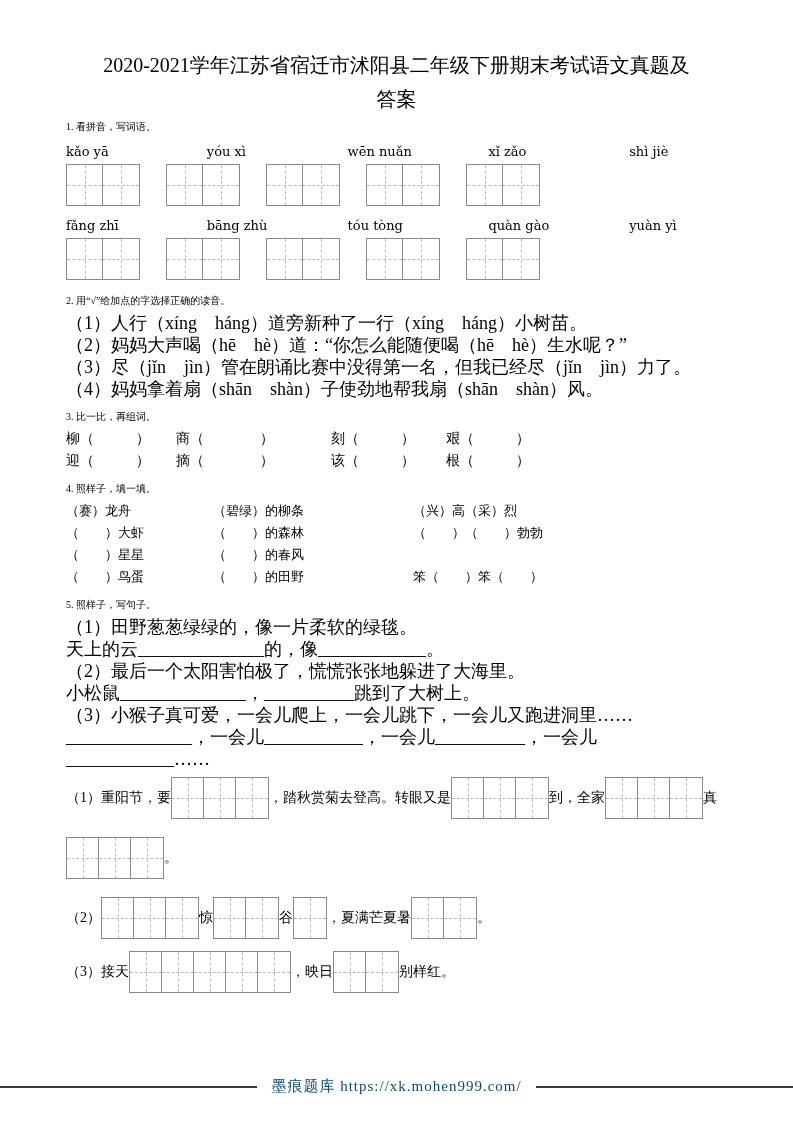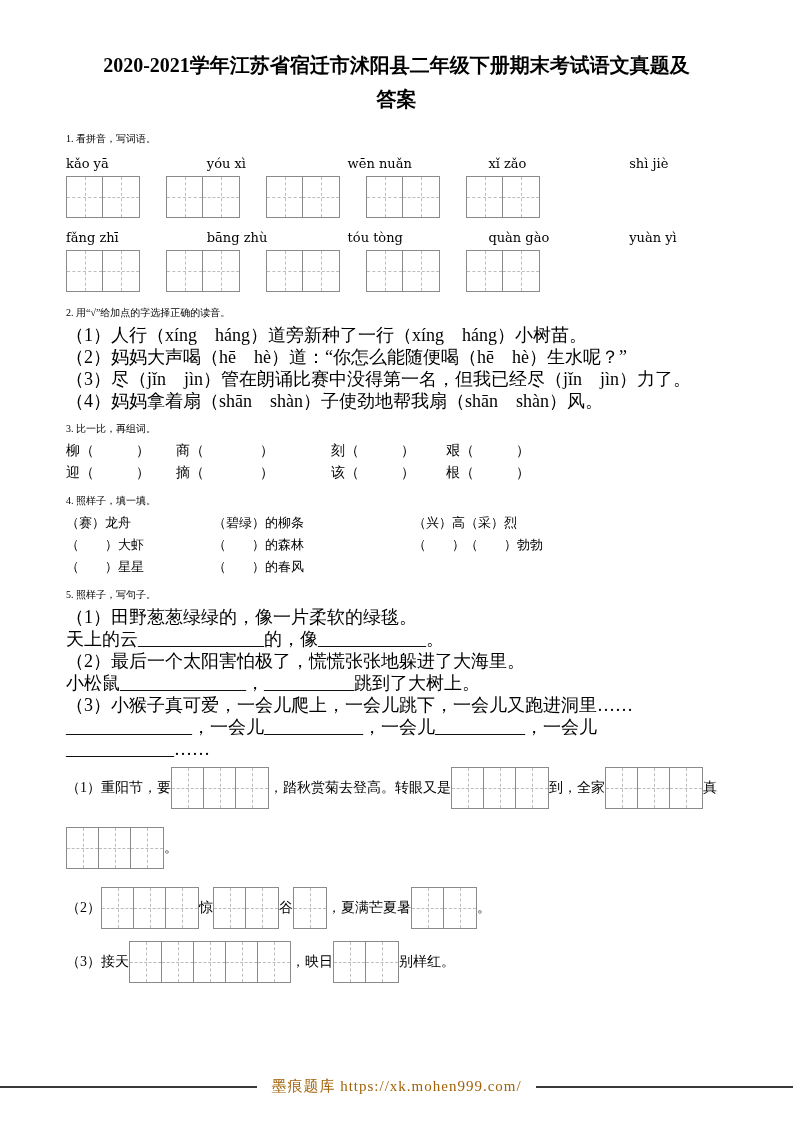--- a/index.html
+++ b/index.html
@@ -1,20 +1,20 @@
 <!DOCTYPE html>
 <html lang="zh"><head>
 <meta charset="utf-8">
 <style>
   * { margin:0; padding:0; box-sizing:border-box; }
   html,body { background:#ffffff; }
   body { font-family:"Liberation Serif","DejaVu Serif",serif; color:#000; }
   .page { position:relative; width:793px; height:1122px; margin:0 auto; background:#fff; padding:48px 66px 0 66px; overflow:hidden; }
 
-  .title { text-align:center; font-size:20px; font-weight:bold; line-height:34px; margin-bottom:12px; }
+  .title { text-align:center; font-size:20px; font-weight:normal; line-height:34px; }
 
   .qlabel { font-size:10px; line-height:22px; }
   .line { font-size:18px; line-height:22px; white-space:pre-wrap; }
 
   
   .pinyin-row { display:flex; margin-top:4px;gap:43px; }
   .pinyin-word { width:74px; margin-right:26px; font-size:13px; line-height:20px; font-family:"DejaVu Serif","DejaVu Sans",serif; white-space:nowrap; }
   .grid-row { display:flex; gap:26px; margin:2px 0 10px 0; }
 
   .tian-group { display:inline-flex; border:1px solid #8a8a8a; vertical-align:middle; background:#fff; flex:0 0 auto; }
@@ -33,21 +33,21 @@
   
   .q6-line { display:flex; align-items:center; font-size:14px; min-height:44px; }
   .q6-line .tian-cell { width:32px; height:40px; }
   .q6-text { white-space:pre; }
   .q6-line.gap-lg { margin-top:16px; }
   .q6-line.gap-md { margin-top:10px; }
   .q6-line.gap-sm { margin-top:6px; }
 
   .footer { position:absolute; left:0; right:0; bottom:26px; display:flex; align-items:center; gap:14px; }
   .footer-rule { flex:1; border-top:2px solid #3a3a3a; }
-  .footer-text { font-size:15px; color:#a16207; letter-spacing:1px; white-space:nowrap; }
+  .footer-text { font-size:15px; color:#0c4a6e; letter-spacing:1px; white-space:nowrap; }
 </style>
 </head>
 <body>
 
 <div class="page">
 
   <div class="title">
     <div>2020-2021学年江苏省宿迁市沭阳县二年级下册期末考试语文真题及</div>
     <div>答案</div>
   </div>
@@ -154,20 +154,25 @@
         </div>
         <div class="q4-row">
           <span class="q4-cell">（　　）大虾</span>
           <span class="q4-cell">（　　）的森林</span>
           <span class="q4-cell">（　　）（　　）勃勃</span>
         </div>
         <div class="q4-row">
           <span class="q4-cell">（　　）星星</span>
           <span class="q4-cell">（　　）的春风</span>
         </div>
+        <div class="q4-row">
+          <span class="q4-cell">（　　）鸟蛋</span>
+          <span class="q4-cell">（　　）的田野</span>
+          <span class="q4-cell">笨（　　）笨（　　）</span>
+        </div>
       </div>
   </div>
 
   <div class="section">
     <div class="qlabel">5. 照样子，写句子。</div>
     <div>
         <div class="line">（1）田野葱葱绿绿的，像一片柔软的绿毯。</div>
         <div class="line">天上的云______________的，像____________。</div>
         <div class="line">（2）最后一个太阳害怕极了，慌慌张张地躲进了大海里。</div>
         <div class="line">小松鼠______________，__________跳到了大树上。</div>

